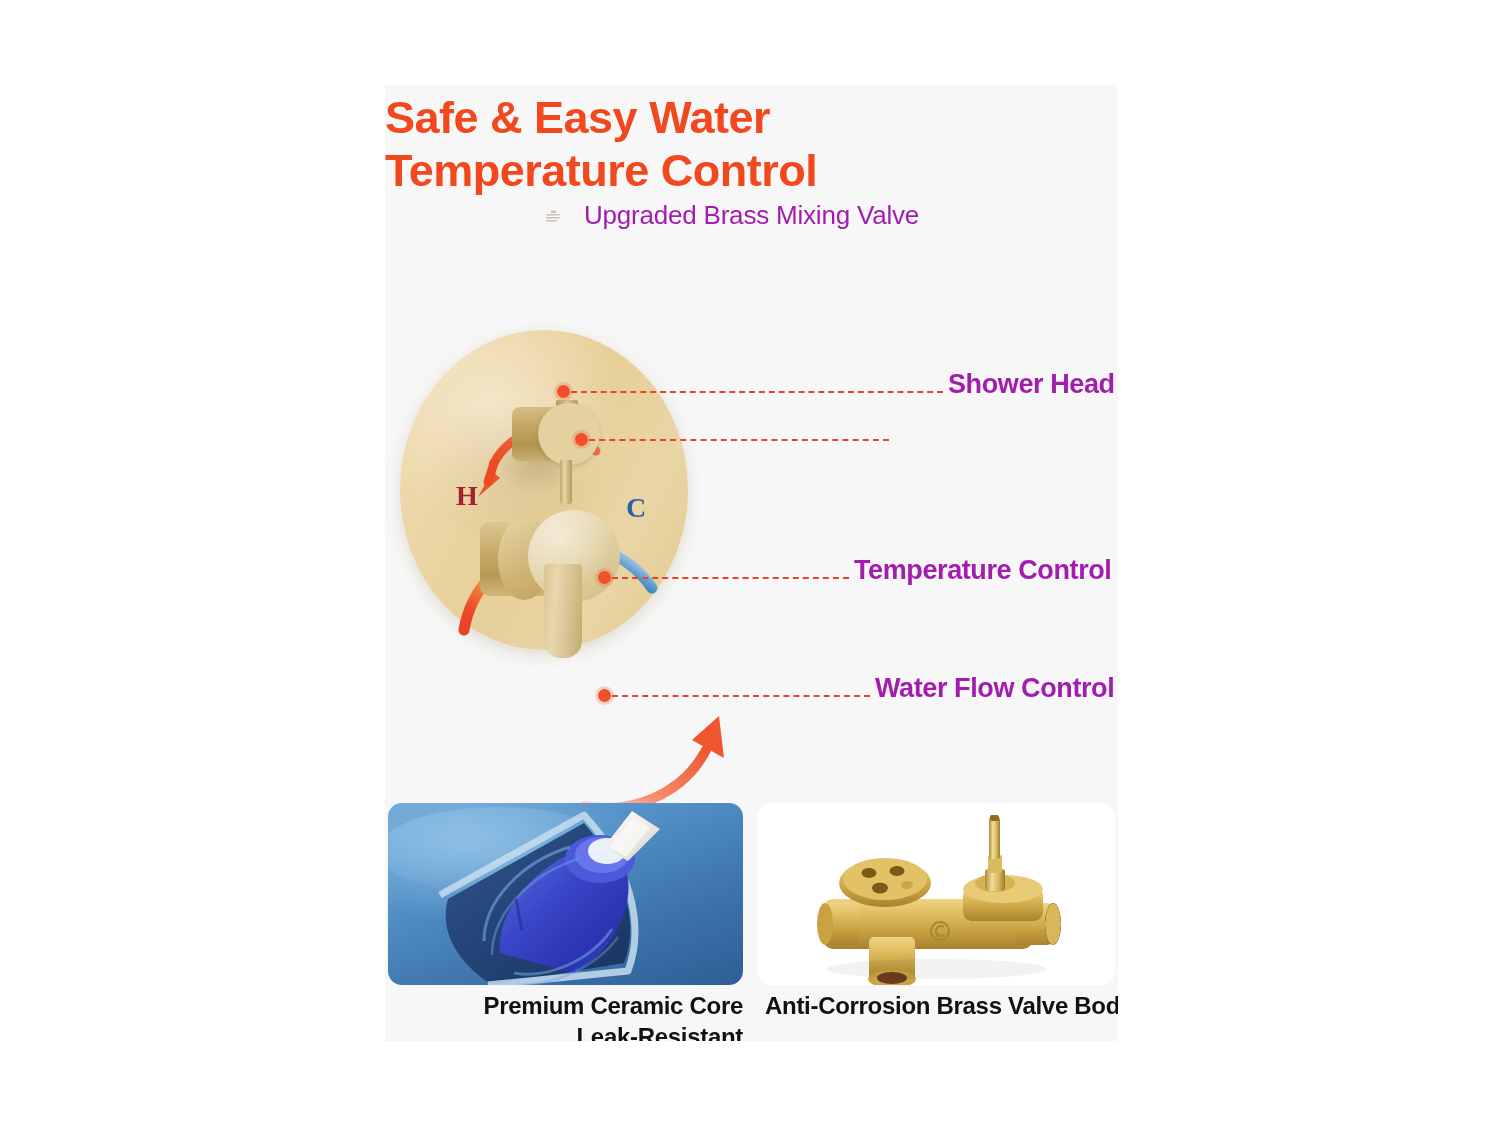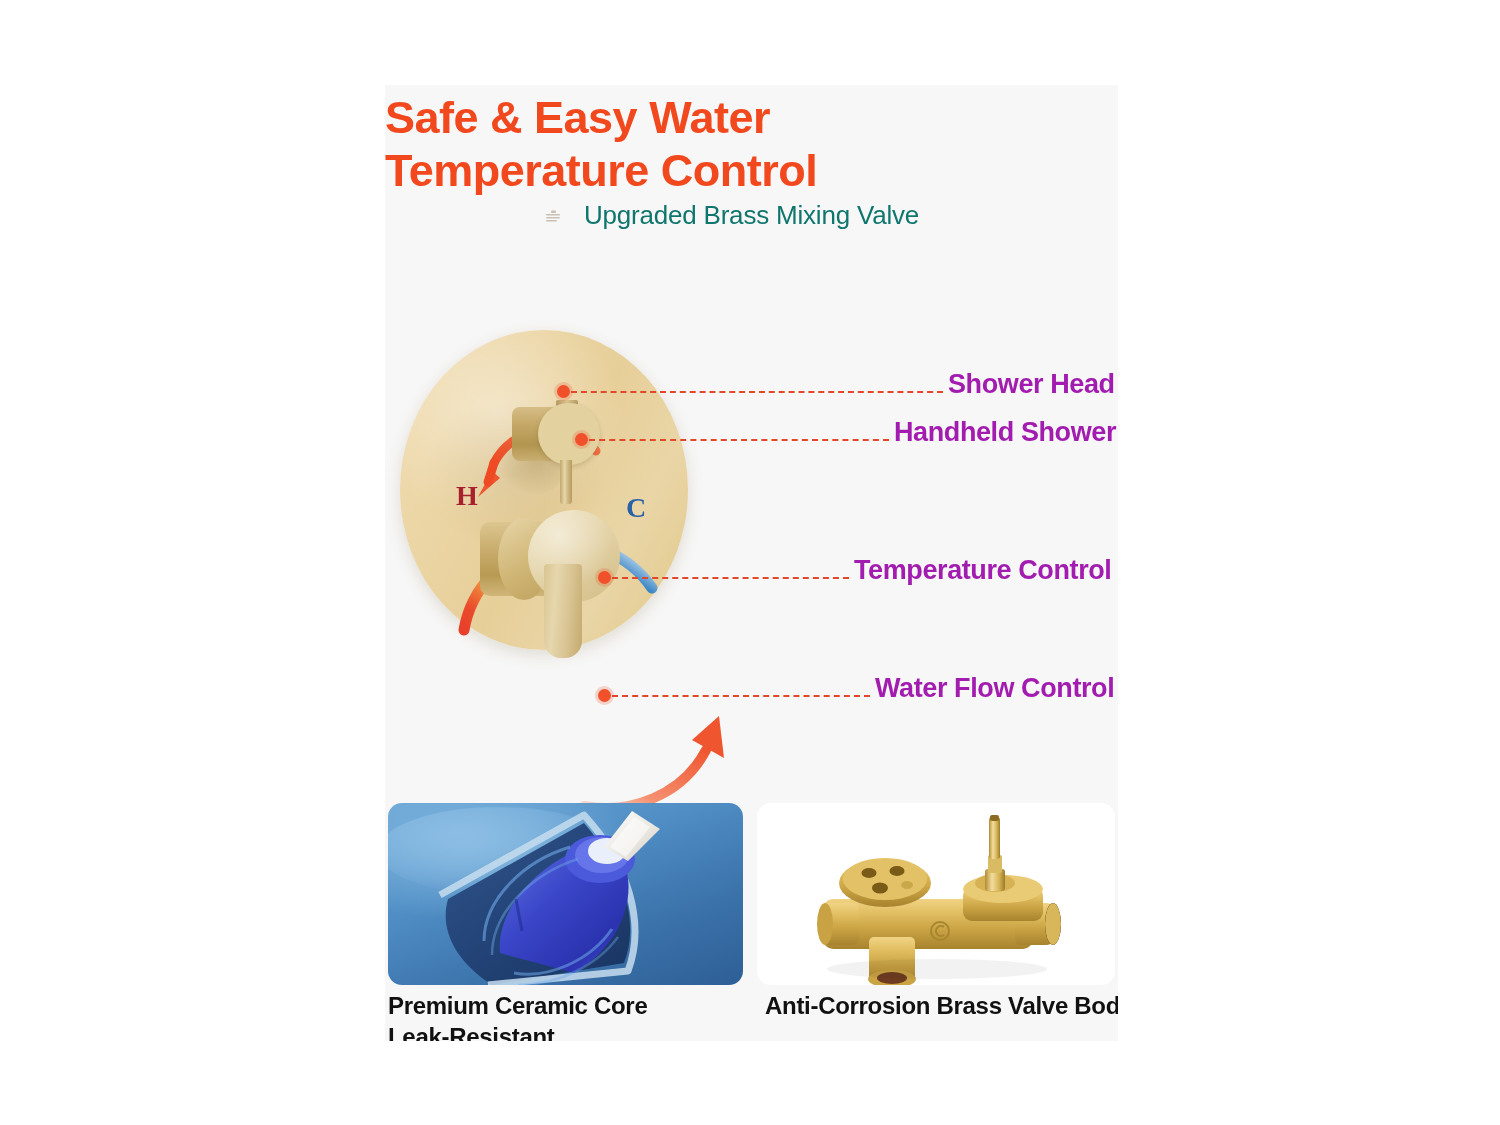--- a/index.html
+++ b/index.html
@@ -29,21 +29,21 @@
     font-size:45px;
     font-weight:bold;
     line-height:53px;
     letter-spacing:-0.5px;
     padding-top:6px;
   }
   #headline .l2{display:block;}
   #subhead{
     position:absolute; left:0; top:115px; width:733px;
     text-align:center;
-    color:#0f766e;
+    color:#a21caf;
     font-size:26px;
     font-weight:400;
     letter-spacing:-0.2px;
   }
 
   
   #trim{
     position:absolute;
     left:15px; top:245px;
     width:290px; height:320px;
@@ -165,21 +165,21 @@
     background:
       radial-gradient(ellipse 80% 70% at 22% 22%, #7fb4dd 0%, rgba(127,180,221,0) 60%),
       linear-gradient(160deg,#6aa6d6 0%,#4f8dc4 38%,#3b72aa 70%,#2e5f96 100%);
   }
   #card-brass{
     left:372px; top:718px; width:358px; height:182px;
     background:#ffffff;
   }
   .caption{
     position:absolute;
-    text-align:left;
+    text-align:right;
     color:#111;
     font-size:24px;
     font-weight:bold;
     line-height:31px;
     letter-spacing:-0.3px;
   }
   #cap-ceramic{ left:3px; top:905px; width:355px; }
   #cap-brass{ left:372px; top:905px; width:420px; text-align:left; padding-left:8px;}
 
   
@@ -263,21 +263,20 @@
 
   <div class="callout" style="left:0;top:296px;width:733px;">
     <div class="dot" style="left:172px;"></div>
     <div class="dash" style="left:186px;width:372px;"></div>
     <div class="clabel" style="left:563px;">Shower Head</div>
   </div>
 
   <div class="callout" style="left:0;top:344px;width:733px;">
     <div class="dot" style="left:190px;"></div>
     <div class="dash" style="left:204px;width:300px;"></div>
-    <div class="clabel" style="left:509px;">Handheld Shower</div>
   </div>
 
   <div class="callout" style="left:0;top:482px;width:733px;">
     <div class="dot" style="left:213px;"></div>
     <div class="dash" style="left:227px;width:237px;"></div>
     <div class="clabel" style="left:469px;">Temperature Control</div>
   </div>
 
   <div class="callout" style="left:0;top:600px;width:733px;">
     <div class="dot" style="left:213px;"></div>

